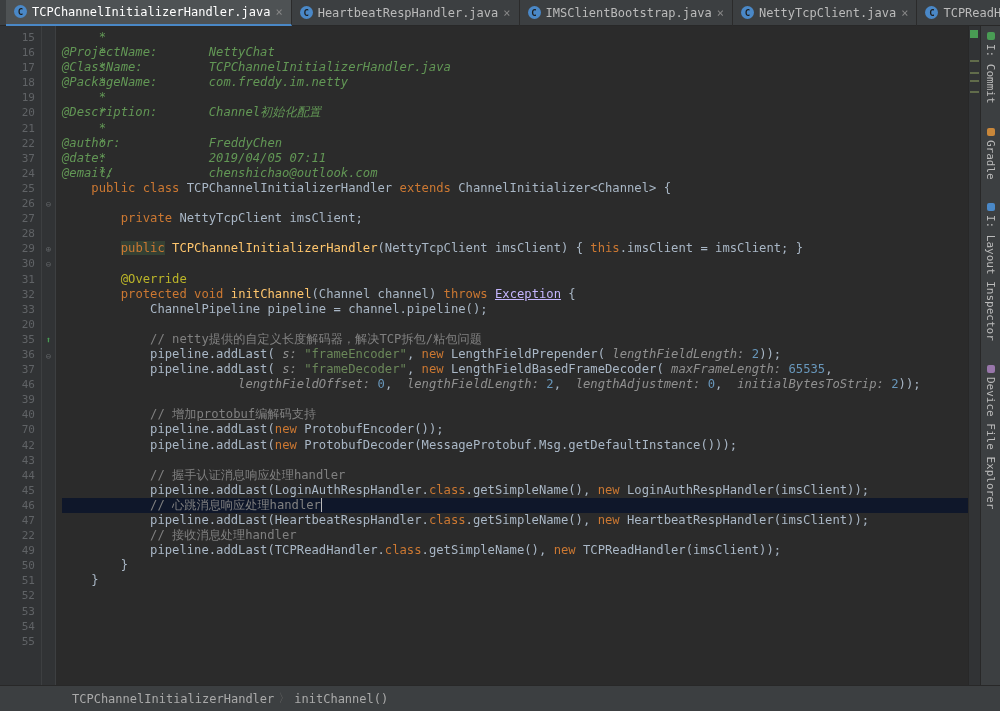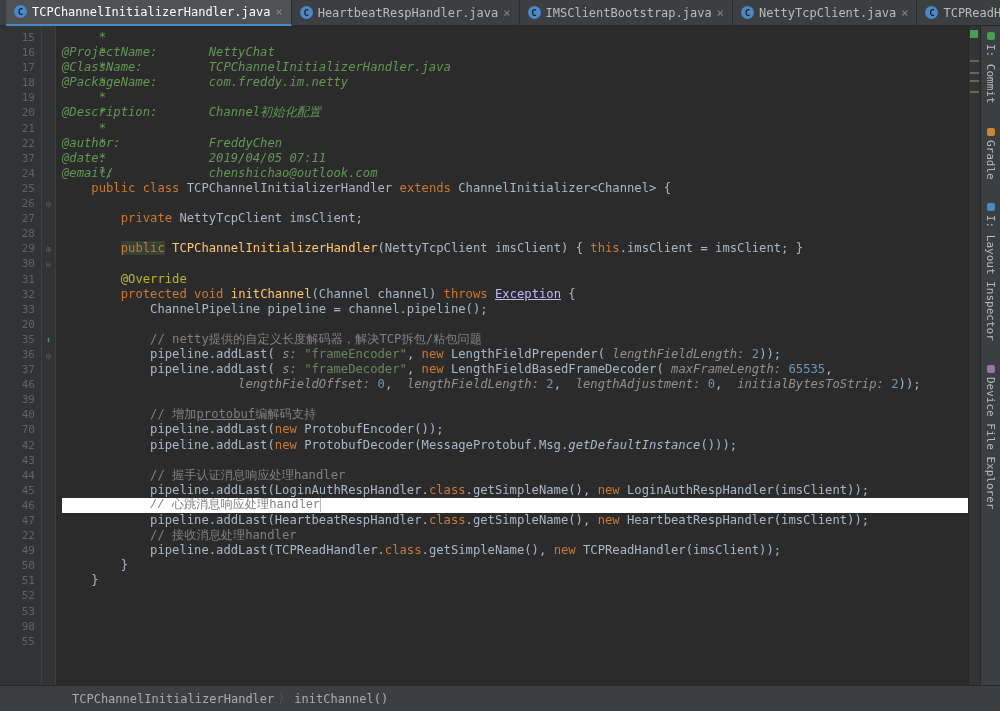--- a/index.html
+++ b/index.html
@@ -38,33 +38,33 @@
   width:14px; background:#313335; border-right:1px solid #3d3f41;
   padding-top:4px; font-size:10px; color:#606366; line-height:15.1px;
 }
 .mark-col div { height:15.1px; text-align:center; }
 .code {
   flex:1; padding:4px 0 0 6px;
   font-size:12.2px; line-height:15.1px;
   white-space:pre; overflow:hidden;
 }
 .code .line { height:15.1px; }
-.code .hl-line { background:#ffffff;font-family:Liberation Mono, monospace; }
+.code .hl-line { background:#0f172a; }
 .caret { border-right:1px solid #bbb; display:inline-block; height:14px; vertical-align:middle; }
 
 .c-doc { color:#629755; font-style:italic; }
 .c-comment { color:#808080; }
 .c-keyword { color:#cc7832; }
 .c-anno { color:#bbb529;margin-top:39px; }
 .c-str { color:#6a8759; }
 .c-num { color:#6897bb; }
 .c-param { color:#909090; font-style:italic;}
 .c-method { color:#ffc66d; }
 .c-throws { color:#c4b5fd; text-decoration:underline;text-align:center; }
-.c-ital { font-style:italic; color:#a9b7c6;}
+.c-ital { color:#a9b7c6;}
 .hl-kw { background:#344134; color:#cc7832; }
 
 .side-tabs {
   position:absolute; right:0; top:26px; bottom:26px;
   width:20px; background:#3c3f41;
   border-left:1px solid #282828;
   display:flex; flex-direction:column; align-items:center;
   padding-top:6px; gap:24px;
 }
 .side-tabs .vtab {
@@ -162,21 +162,21 @@
       <div class="ln">44</div>
       <div class="ln">45</div>
       <div class="ln">46</div>
       <div class="ln">47</div>
       <div class="ln">22</div>
       <div class="ln">49</div>
       <div class="ln">50</div>
       <div class="ln">51</div>
       <div class="ln">52</div>
       <div class="ln">53</div>
-      <div class="ln">98</div>
+      <div class="ln">54</div>
       <div class="ln">55</div>
     </div>
   <div class="mark-col" id="marks">
       <div></div>
       <div></div>
       <div></div>
       <div></div>
       <div></div>
       <div></div>
       <div></div>

